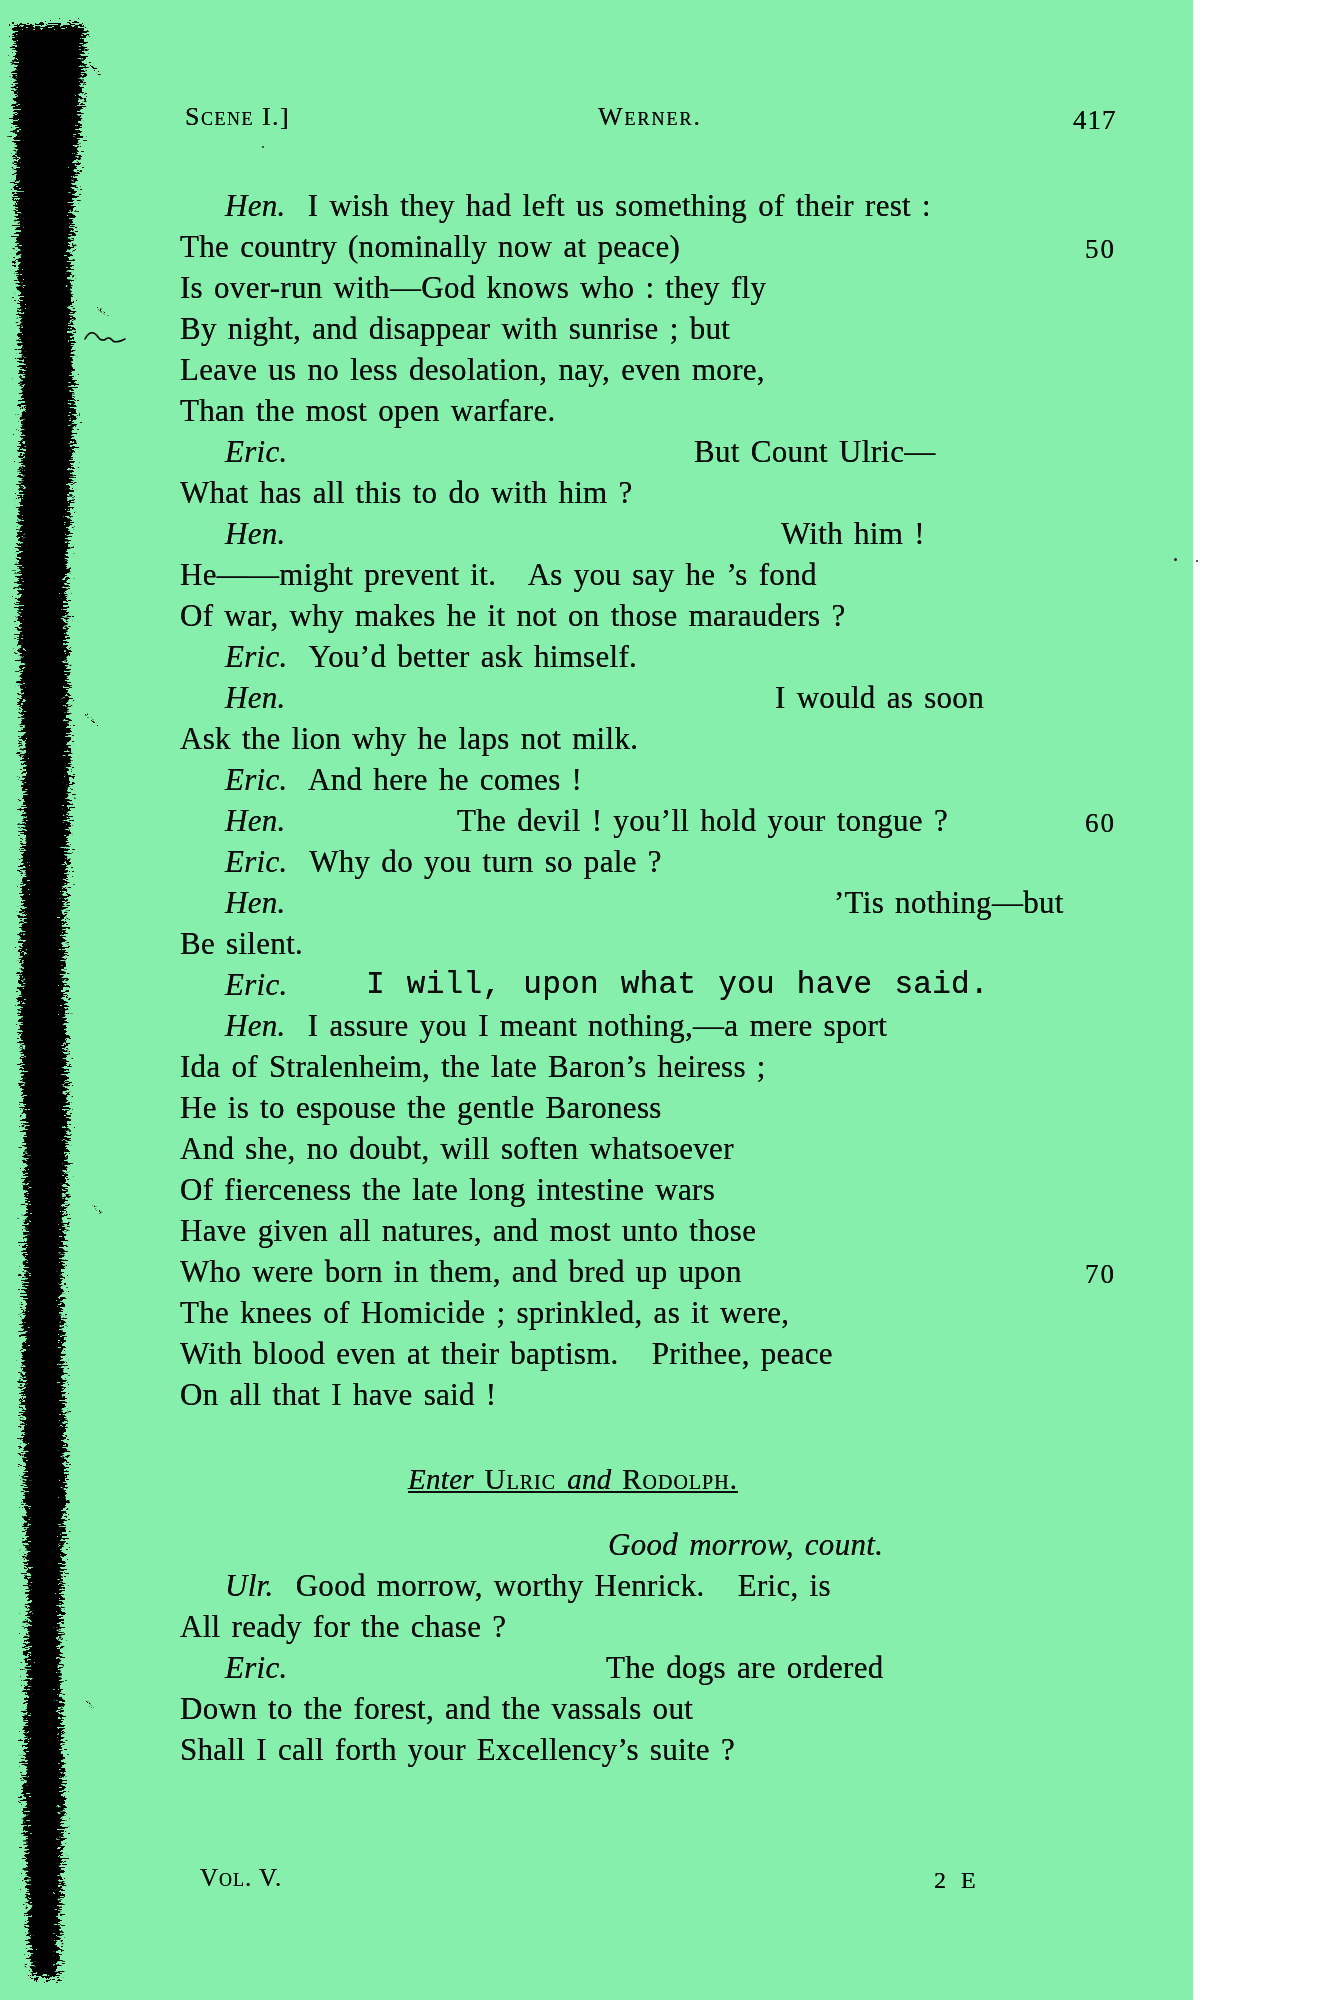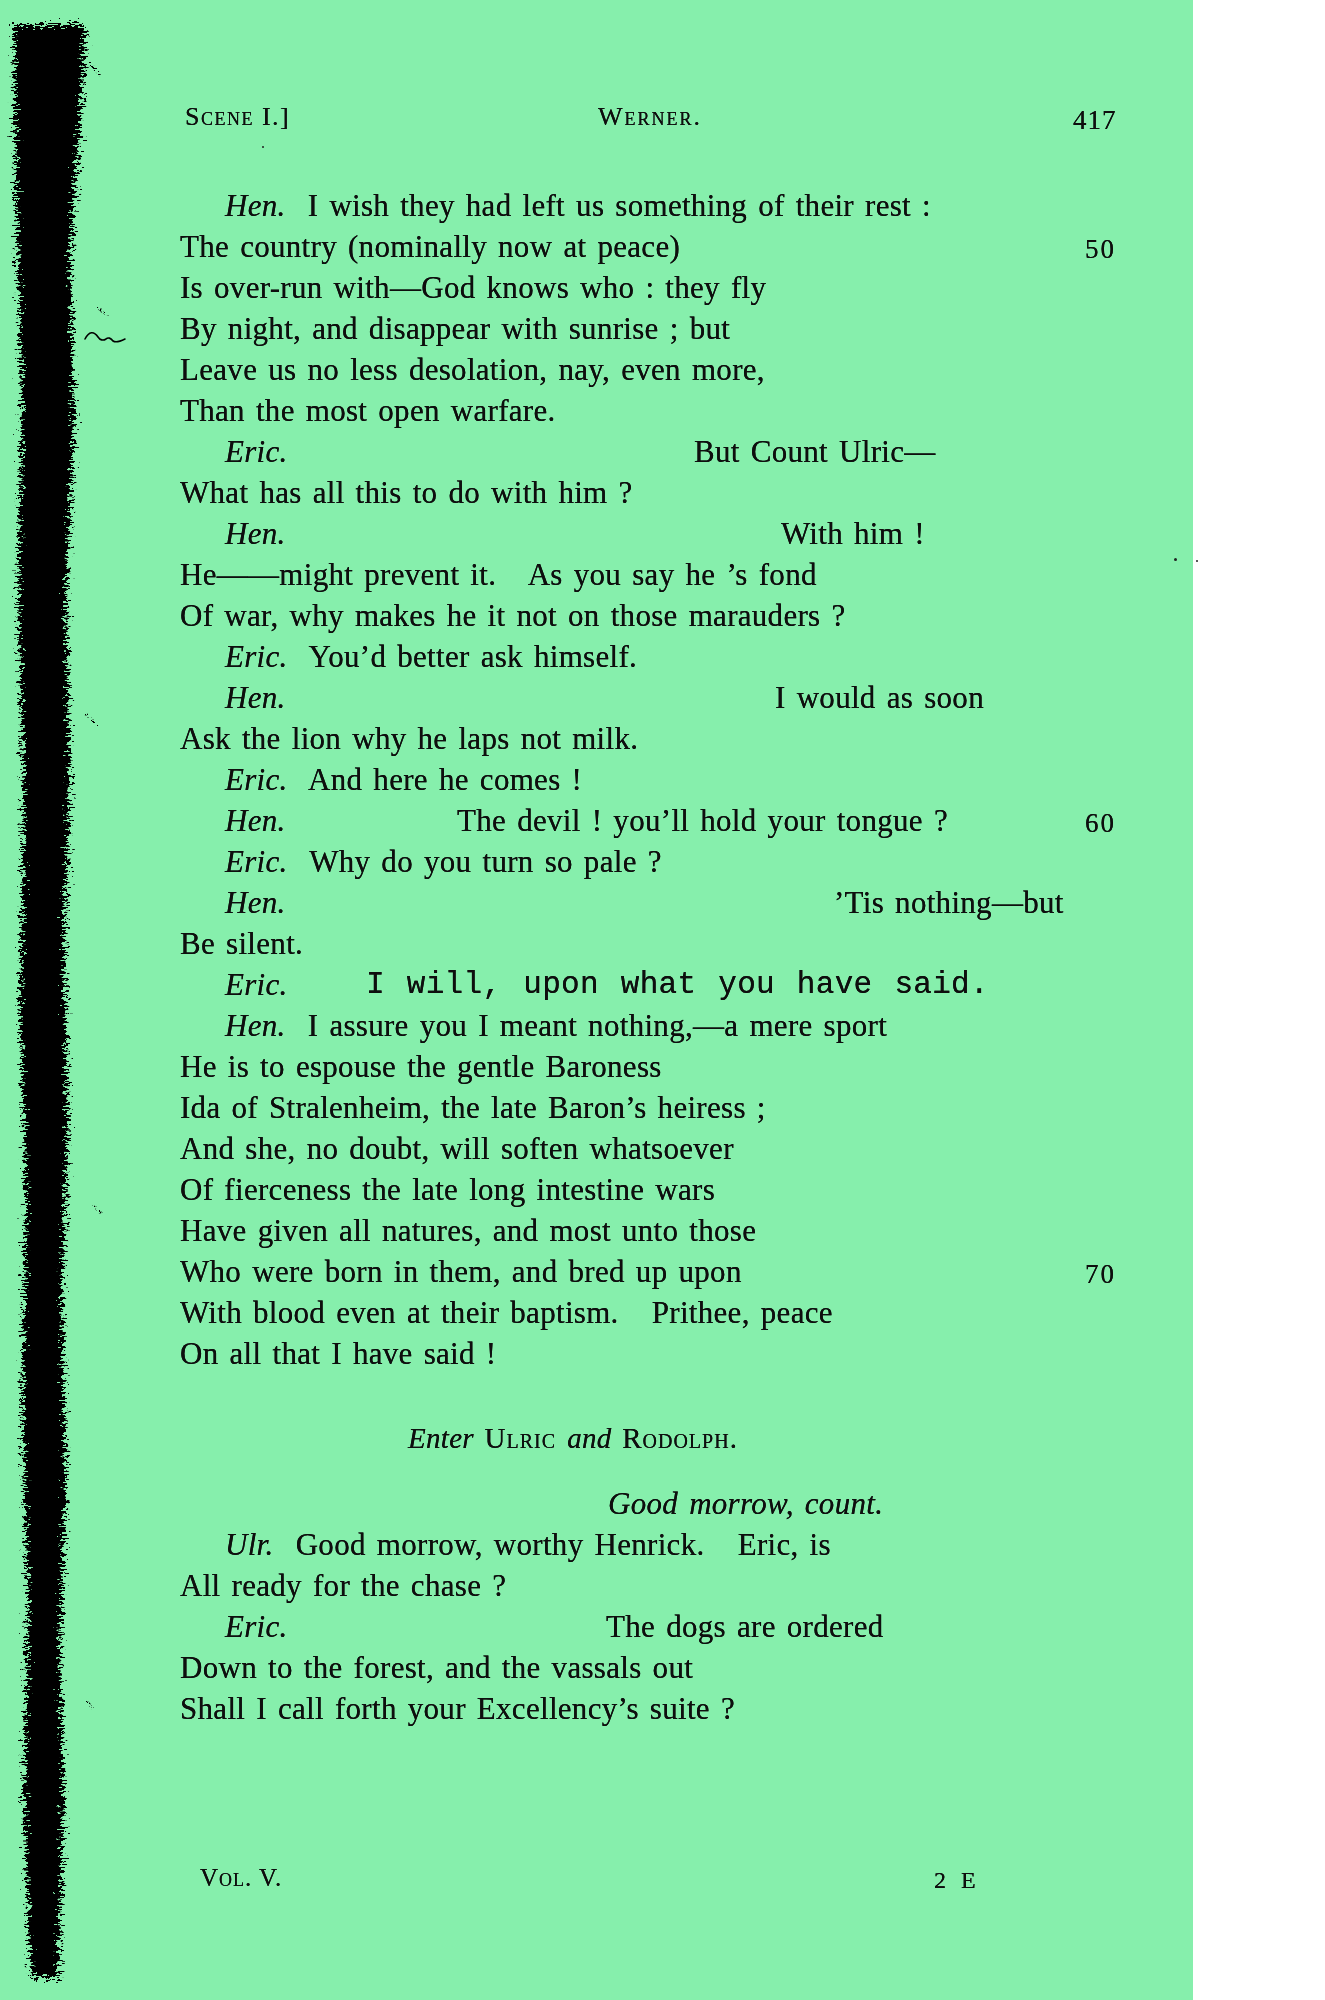--- a/index.html
+++ b/index.html
@@ -24,21 +24,21 @@
   
   .text-block{position:absolute;left:180px;top:185px;width:1145px;
     font-size:31px;letter-spacing:.3px;word-spacing:3px;}
   .line{position:relative;height:41px;line-height:41px;white-space:pre;}
   .line.ind{padding-left:45px;}
   .sp{font-style:italic;}
   .it{font-style:italic;}
   .sc{font-variant:small-caps;letter-spacing:1px;}
   .cont{position:absolute;top:0;}
   .num{position:absolute;left:905px;top:3px;font-size:27px;letter-spacing:2px;}
-  .stage{font-size:29px;padding-left:228px;}
+  .stage{font-size:29px;padding-left:228px;text-decoration:underline;}
 
   
   .ftr{position:absolute;font-size:25px;line-height:32px;}
   .ftr.vol{left:200px;top:1862px;font-variant:small-caps;letter-spacing:1px;}
   .ftr.sig{left:934px;top:1864px;font-size:24px;white-space:pre;letter-spacing:1px;}
 
   .pen-mark{position:absolute;left:84px;top:329px;}
   .speck{position:absolute;width:3px;height:3px;background:#222;border-radius:50%;}
 </style>
 </head>
@@ -89,26 +89,27 @@
       <div class="line ind"><span class="sp">Eric.</span><span>  You’d better ask himself.</span></div>
       <div class="line ind"><span class="sp">Hen.</span><span class="cont" style="left: 595px;">I would as soon</span></div>
       <div class="line"><span>Ask the lion why he laps not milk.</span></div>
       <div class="line ind"><span class="sp">Eric.</span><span>  And here he comes !</span></div>
       <div class="line ind"><span class="sp">Hen.</span><span class="cont" style="left: 277px;">The devil ! you’ll hold your tongue ?</span><span class="num">60</span></div>
       <div class="line ind"><span class="sp">Eric.</span><span>  Why do you turn so pale ?</span></div>
       <div class="line ind"><span class="sp">Hen.</span><span class="cont" style="left: 654px;">’Tis nothing—but</span></div>
       <div class="line"><span>Be silent.</span></div>
       <div class="line ind"><span class="sp">Eric.</span><span class="cont" style="left: 186px; font-family: Liberation Mono, monospace;">I will, upon what you have said.</span></div>
       <div class="line ind"><span class="sp">Hen.</span><span>  I assure you I meant nothing,—a mere sport</span></div>
+      <div class="line"><span>Ida of Stralenheim, the late Baron’s heiress ;</span></div>
       <div class="line"><span>He is to espouse the gentle Baroness</span></div>
-      <div class="line"><span>Ida of Stralenheim, the late Baron’s heiress ;</span></div>
       <div class="line"><span>And she, no doubt, will soften whatsoever</span></div>
       <div class="line"><span>Of fierceness the late long intestine wars</span></div>
       <div class="line"><span>Have given all natures, and most unto those</span></div>
       <div class="line"><span>Who were born in them, and bred up upon</span><span class="num">70</span></div>
+      <div class="line"><span>The knees of Homicide ; sprinkled, as it were,</span></div>
       <div class="line"><span>With blood even at their baptism.   Prithee, peace</span></div>
       <div class="line"><span>On all that I have said !</span></div>
       <div class="line stage" style="margin-top: 44px;"><span class="it">Enter </span><span class="sc">Ulric </span><span class="it">and </span><span class="sc">Rodolph.</span></div>
       <div class="line" style="margin-top: 24px; font-style: italic;"><span class="cont" style="left: 428px;">Good morrow, count.</span></div>
       <div class="line ind"><span class="sp">Ulr.</span><span>  Good morrow, worthy Henrick.   Eric, is</span></div>
       <div class="line"><span>All ready for the chase ?</span></div>
       <div class="line ind"><span class="sp">Eric.</span><span class="cont" style="left: 426px;">The dogs are ordered</span></div>
       <div class="line"><span>Down to the forest, and the vassals out</span></div>
       <div class="line"><span>Shall I call forth your Excellency’s suite ?</span></div>
     </div>

